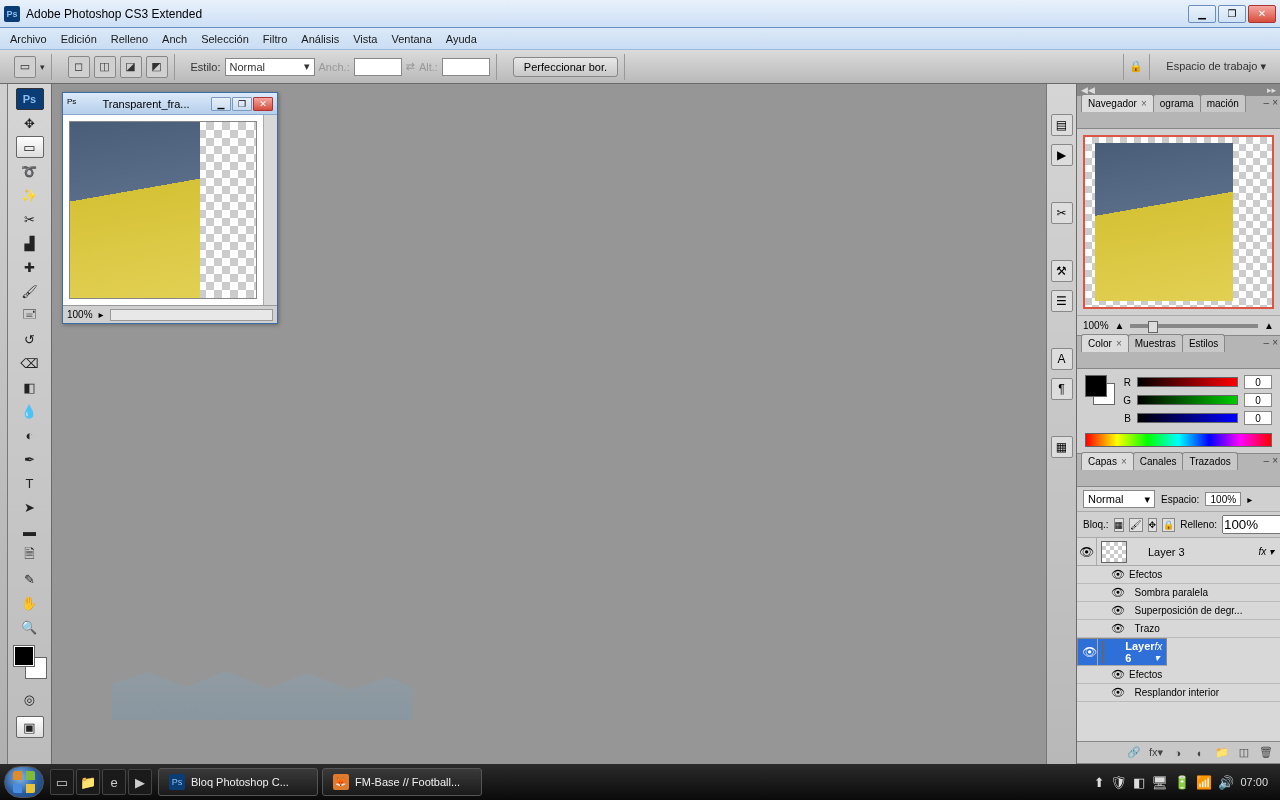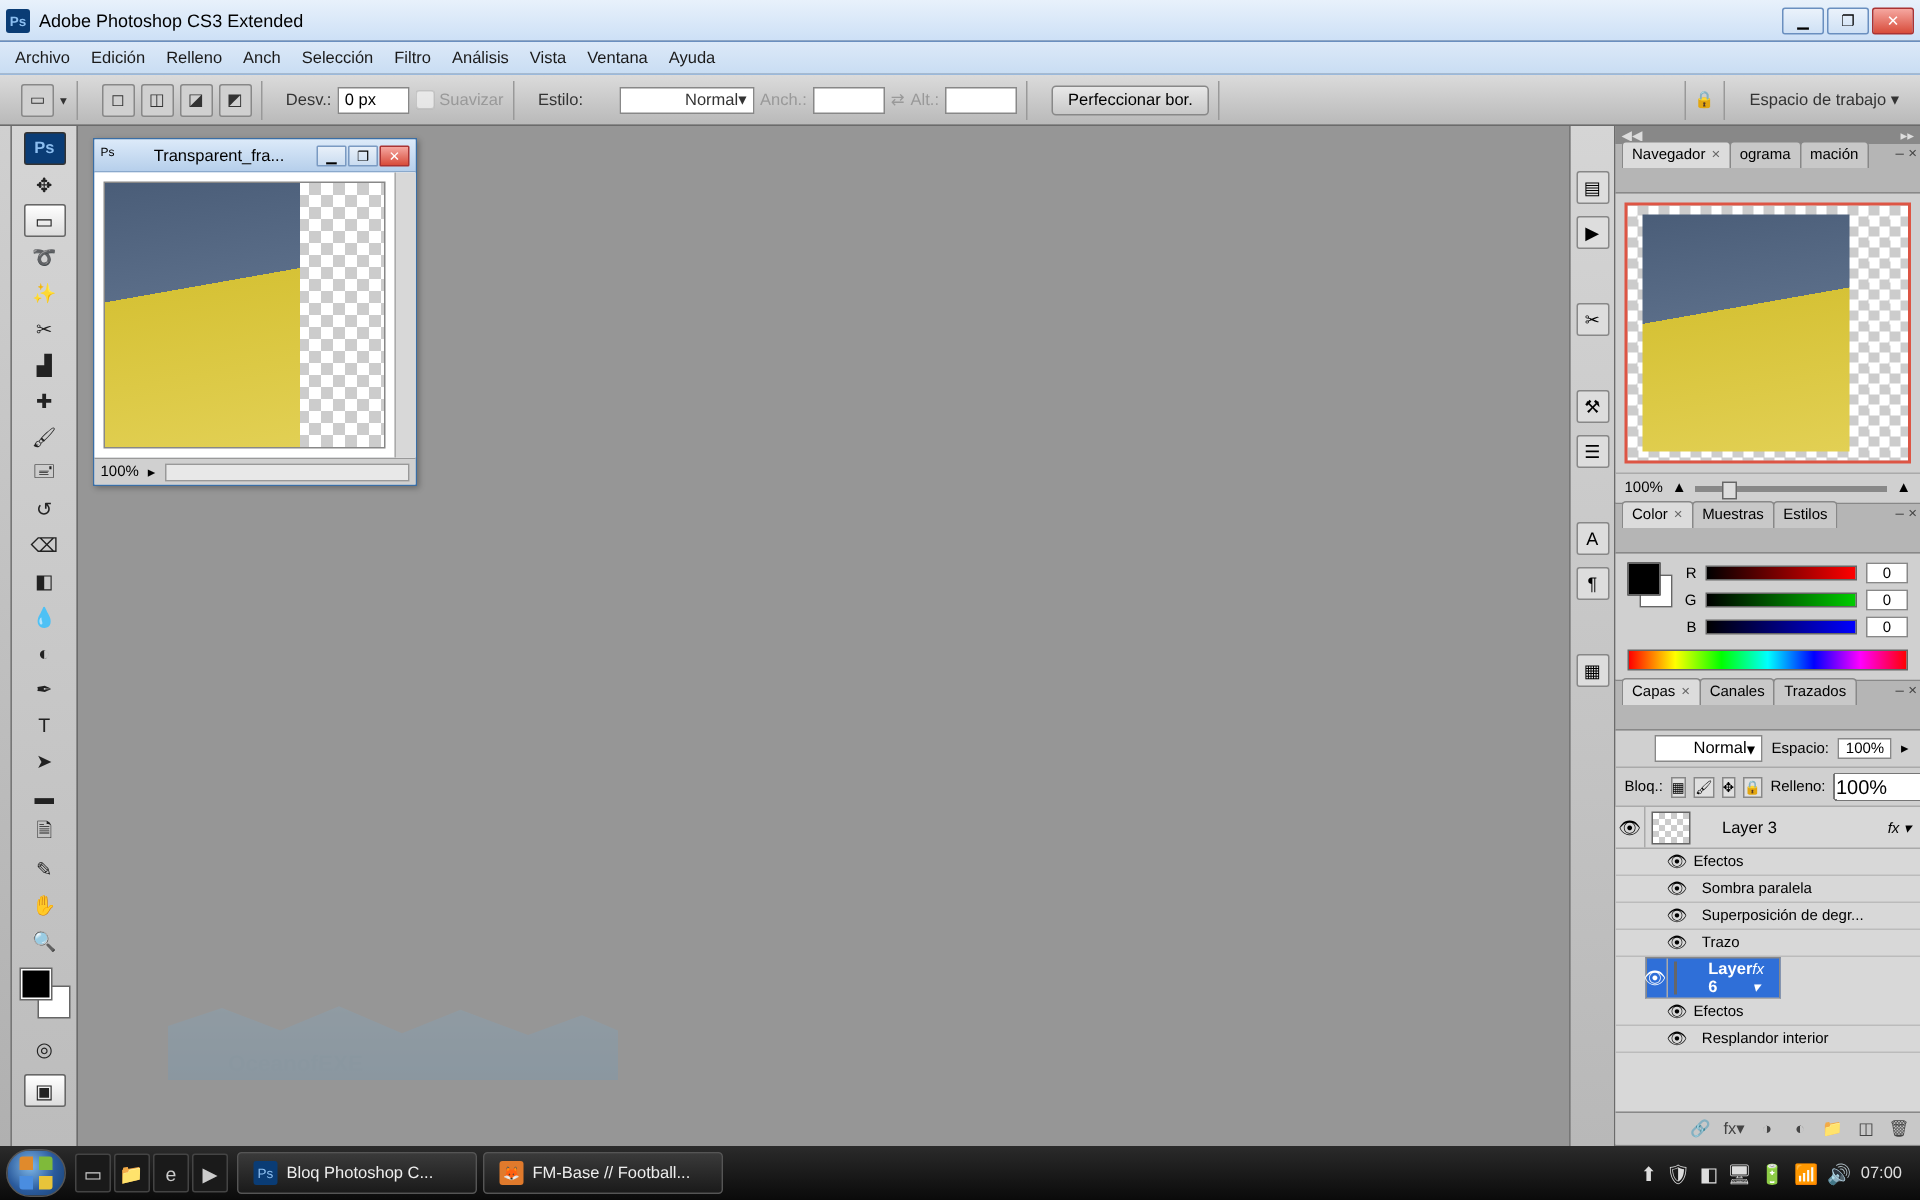--- a/index.html
+++ b/index.html
@@ -16,21 +16,21 @@
 
 .menubar { height: 22px; background: linear-gradient(#dce9f8,#c9ddf3); border-bottom: 1px solid #9bb9db; display: flex; align-items: center; padding: 0 10px; gap: 14px; }
 .menubar span { font-size: 11px; color: #1a1a1a; cursor: default; }
 
 
 .optionsbar { height: 34px; background: linear-gradient(#dbdbdb,#b9b9b9); border-bottom: 1px solid #6b6b6b; display: flex; align-items: center; padding: 0 8px; gap: 10px; font-size: 11px; color:#333; }
 .optionsbar .grp { display:flex; align-items:center; gap:4px; padding:0 6px; border-right:1px solid #999; height:26px;}
 .optionsbar .grp:last-child{border:none;}
 .tool-icon { width:22px; height:22px; border:1px solid #888; background:#d0d0d0; display:inline-flex;align-items:center;justify-content:center;font-size:11px;border-radius:2px;}
 .smallinput { width: 48px; height: 18px; border:1px solid #888; background:white; font-size:11px; padding:0 4px; }
-.sel { width:90px; height:18px; border:1px solid #888; background:white; font-size:11px; display:flex;align-items:center;padding:0 4px;justify-content:flex-end;margin-left:20px;}
+.sel { width:90px; height:18px; border:1px solid #888; background:white; font-size:11px; display:flex;align-items:center;padding:0 4px;justify-content:space-between;}
 .optbtn { height:20px; padding:0 10px; border:1px solid #888; background:linear-gradient(#e8e8e8,#c8c8c8); border-radius:3px; font-size:11px;}
 .disabled{color:#999;}
 
 
 .workspace { position: absolute; top: 84px; left: 0; right: 0; bottom: 36px; display: flex; }
 
 
 .toolstrip-tab{width:8px;background:linear-gradient(#d0d0d0,#b0b0b0);border-right:1px solid #777;}
 .toolbox { width: 44px; background: linear-gradient(#d5d5d5,#bcbcbc); border-right: 1px solid #6b6b6b; display:flex; flex-direction:column; align-items:center; padding:4px 0; gap:2px; }
 .toolbox .tbtn { width: 28px; height: 22px; display:flex;align-items:center;justify-content:center; font-size:13px; color:#222; border-radius:2px; cursor:default; position:relative;}
@@ -153,28 +153,20 @@
 <div class="optionsbar">
   <div class="grp">
     <div class="tool-icon">▭</div>
       <span style="font-size:9px">▾</span>
   </div>
   <div class="grp">
     <div class="tool-icon">◻</div>
     <div class="tool-icon">◫</div>
     <div class="tool-icon">◪</div>
     <div class="tool-icon">◩</div>
-  </div>
-  <div class="grp">
-    <span>Desv.:</span>
-    <input class="smallinput" value="0 px" style="">
-    <span style="display:flex;align-items:center;gap:3px;" class="disabled">
-        <input type="checkbox" disabled="" style="">
-        <span>Suavizar</span>
-      </span>
   </div>
   <div class="grp">
     <span>Estilo:</span>
     <div class="sel">
         <span>Normal</span>
         <span>▾</span>
       </div>
     <span class="disabled">Anch.:</span>
     <input class="smallinput" disabled="" style="">
     <span class="disabled">⇄</span>

